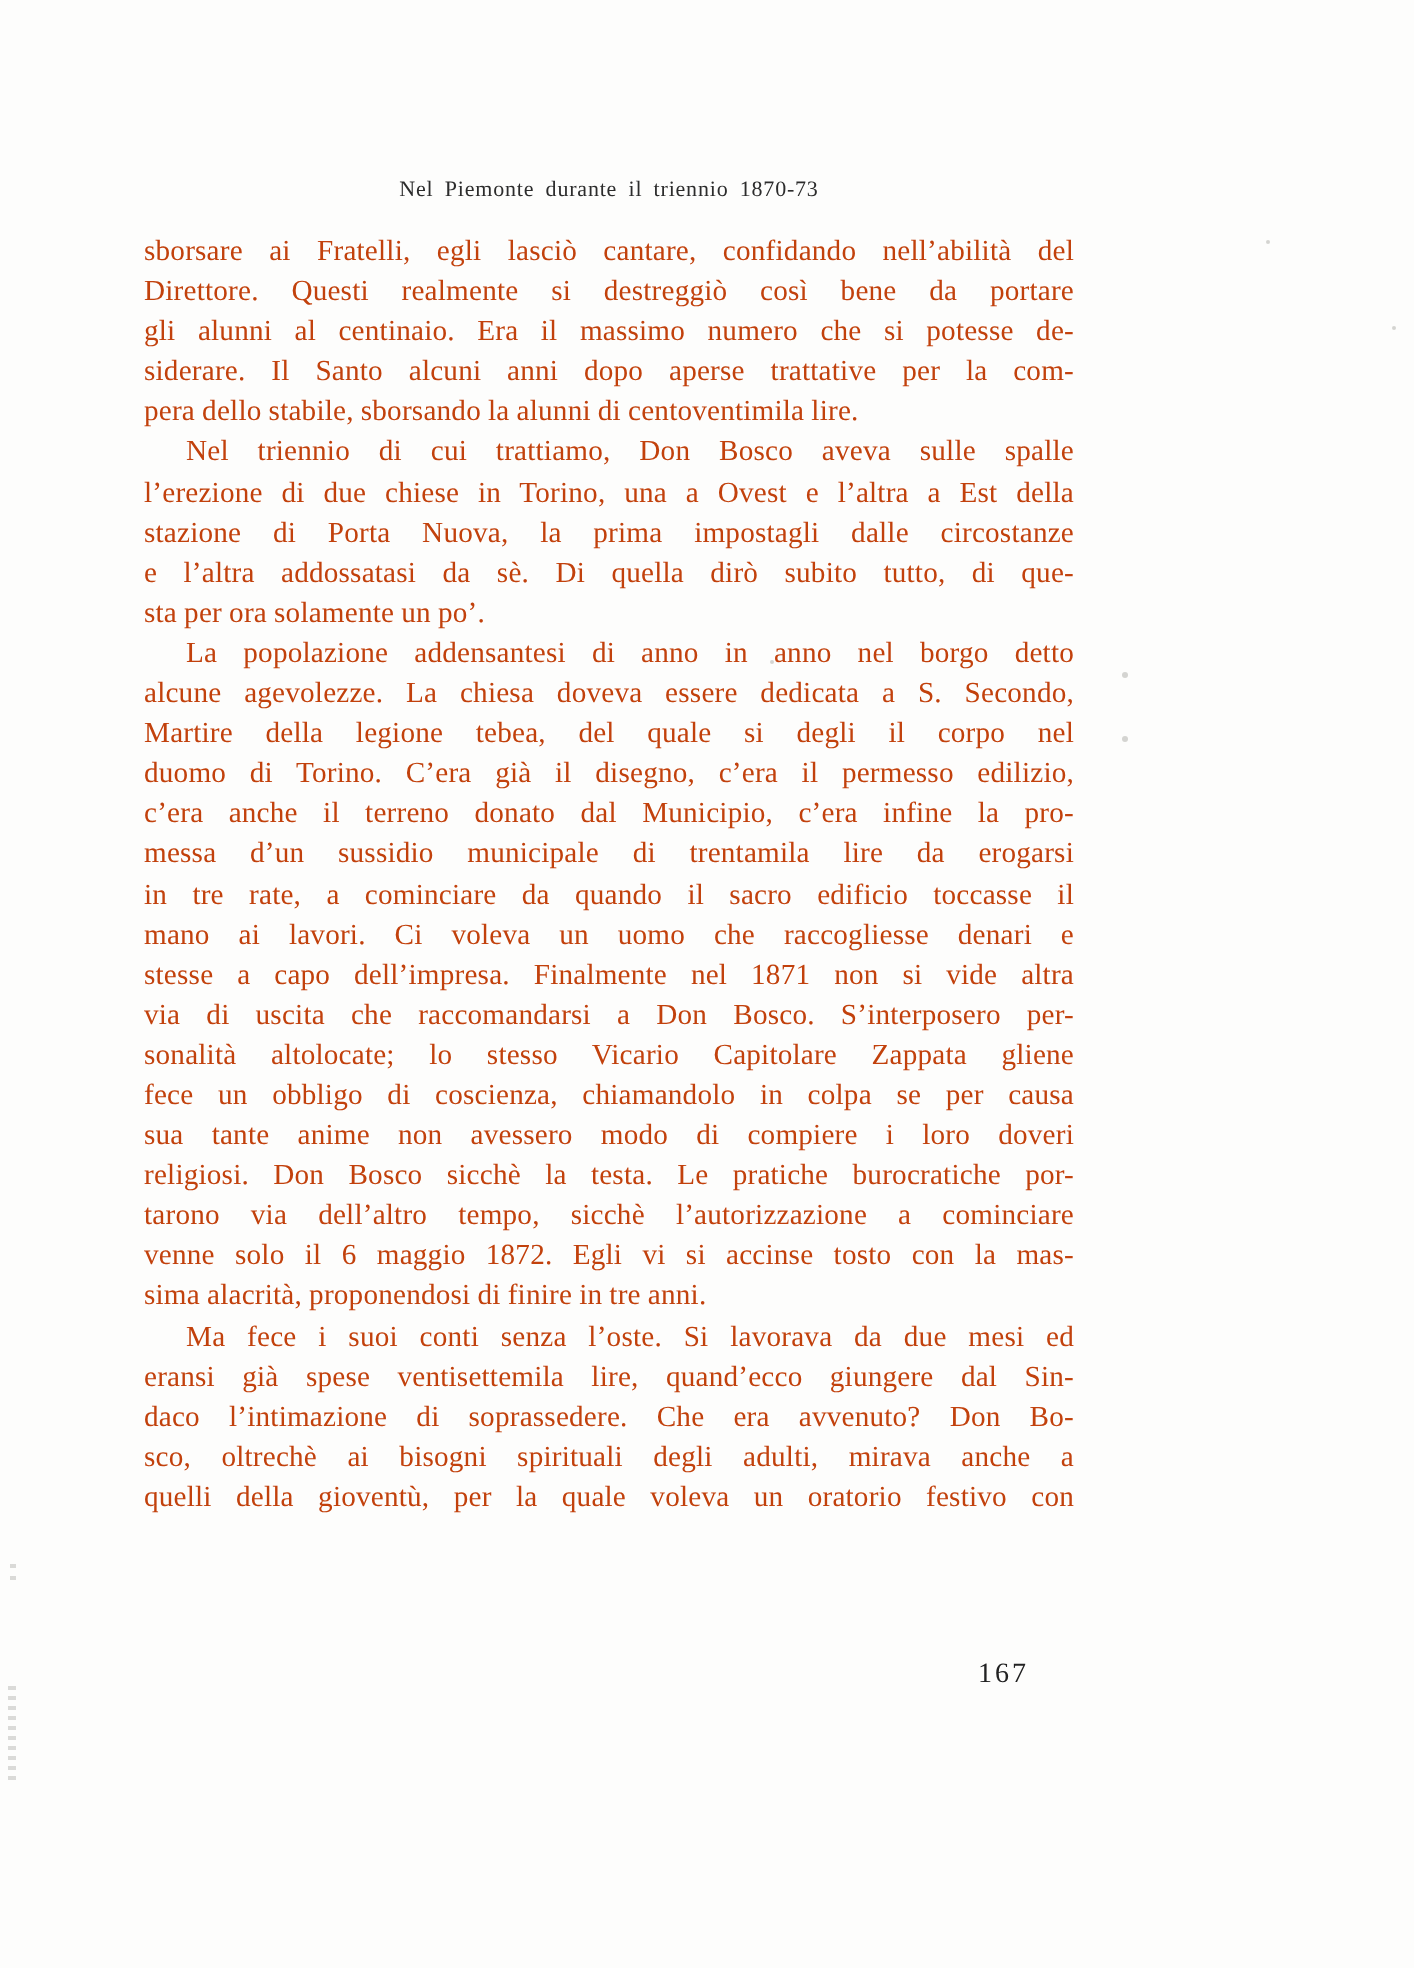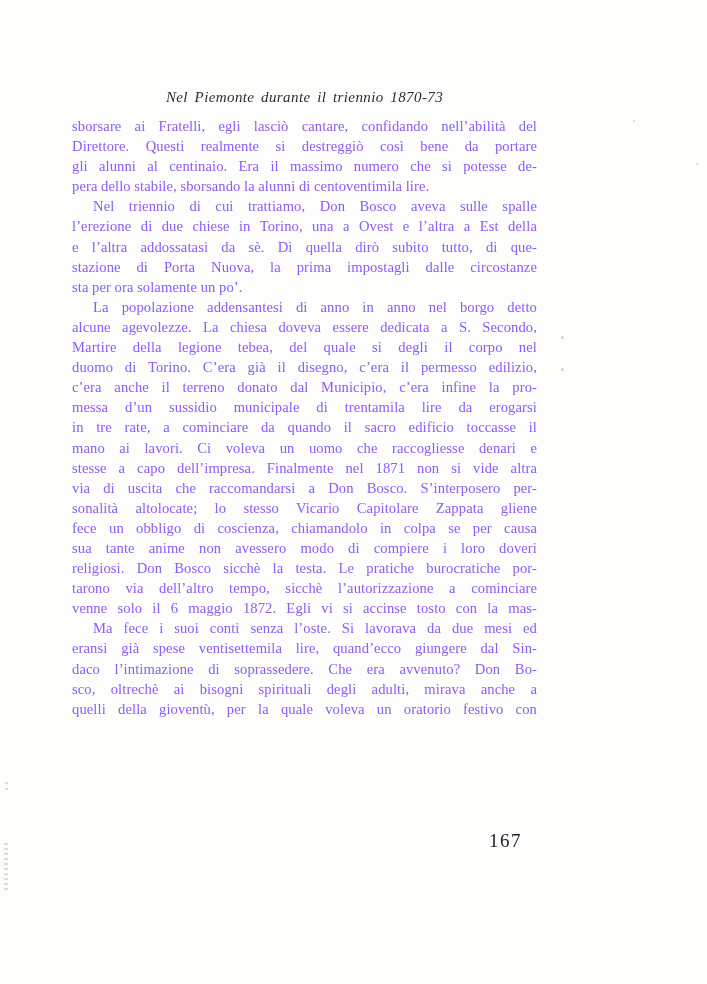--- a/index.html
+++ b/index.html
@@ -14,52 +14,51 @@
     background: #fdfdfc;
     overflow: hidden;
     font-family: "Liberation Serif", "DejaVu Serif", serif;
   }
   .running-header {
     position: absolute;
     top: 89px;
     left: 72px;
     width: 465px;
     text-align: center;
-    font-style: italic;
-    font-size: 15px;
+    font-size: 11px;
     letter-spacing: 0.4px;
     word-spacing: 2.5px;
     color: #2c2c2c;
   }
   .text-block {
     position: absolute;
     top: 116px;
     left: 72px;
     width: 465px;
-    color: #8b5cf6;
+    color: #c2410c;
     font-size: 14.6px;
     font-family: Liberation Serif, serif;
   }
   .line {
     height: 20.1px;
     line-height: 20.1px;
     overflow: hidden;
     text-align: justify;
     text-align-last: justify;
     word-spacing: -0.2px;
     letter-spacing: 0.1px;
     white-space: normal;
   }
   .line.indent { text-indent: 21px; }
   .line.end { text-align-last: left; }
   .page-number {
     position: absolute;
     top: 830px;
     left: 489px;
-    font-size: 19px;
+    font-size: 14px;
     letter-spacing: 1.5px;
     color: #222222;
     text-align: center;
   }
   
   .speck {
     position: absolute;
     width: 3px;
     height: 3px;
     border-radius: 50%;
@@ -102,42 +101,44 @@
 <body>
 
 <div class="page">
 
   <div class="running-header">Nel Piemonte durante il triennio 1870-73</div>
 
   <div class="text-block">
       <div class="line">sborsare ai Fratelli, egli lasciò cantare, confidando nell’abilità del</div>
       <div class="line">Direttore. Questi realmente si destreggiò così bene da portare</div>
       <div class="line">gli alunni al centinaio. Era il massimo numero che si potesse de-</div>
+      <div class="line">siderare. Il Santo alcuni anni dopo aperse trattative per la com-</div>
       <div class="line end">pera dello stabile, sborsando la alunni di centoventimila lire.</div>
       <div class="line indent">Nel triennio di cui trattiamo, Don Bosco aveva sulle spalle</div>
       <div class="line">l’erezione di due chiese in Torino, una a Ovest e l’altra a Est della</div>
+      <div class="line">stazione di Porta Nuova, la prima impostagli dalle circostanze</div>
       <div class="line">e l’altra addossatasi da sè. Di quella dirò subito tutto, di que-</div>
-      <div class="line">stazione di Porta Nuova, la prima impostagli dalle circostanze</div>
       <div class="line end">sta per ora solamente un po’.</div>
       <div class="line indent">La popolazione addensantesi di anno in anno nel borgo detto</div>
       <div class="line">alcune agevolezze. La chiesa doveva essere dedicata a S. Secondo,</div>
       <div class="line">Martire della legione tebea, del quale si degli il corpo nel</div>
       <div class="line">duomo di Torino. C’era già il disegno, c’era il permesso edilizio,</div>
       <div class="line">c’era anche il terreno donato dal Municipio, c’era infine la pro-</div>
       <div class="line">messa d’un sussidio municipale di trentamila lire da erogarsi</div>
       <div class="line">in tre rate, a cominciare da quando il sacro edificio toccasse il</div>
       <div class="line">mano ai lavori. Ci voleva un uomo che raccogliesse denari e</div>
       <div class="line">stesse a capo dell’impresa. Finalmente nel 1871 non si vide altra</div>
       <div class="line">via di uscita che raccomandarsi a Don Bosco. S’interposero per-</div>
       <div class="line">sonalità altolocate; lo stesso Vicario Capitolare Zappata gliene</div>
       <div class="line">fece un obbligo di coscienza, chiamandolo in colpa se per causa</div>
       <div class="line">sua tante anime non avessero modo di compiere i loro doveri</div>
       <div class="line">religiosi. Don Bosco sicchè la testa. Le pratiche burocratiche por-</div>
       <div class="line">tarono via dell’altro tempo, sicchè l’autorizzazione a cominciare</div>
       <div class="line">venne solo il 6 maggio 1872. Egli vi si accinse tosto con la mas-</div>
+      <div class="line end">sima alacrità, proponendosi di finire in tre anni.</div>
       <div class="line indent">Ma fece i suoi conti senza l’oste. Si lavorava da due mesi ed</div>
       <div class="line">eransi già spese ventisettemila lire, quand’ecco giungere dal Sin-</div>
       <div class="line">daco l’intimazione di soprassedere. Che era avvenuto? Don Bo-</div>
       <div class="line">sco, oltrechè ai bisogni spirituali degli adulti, mirava anche a</div>
       <div class="line">quelli della gioventù, per la quale voleva un oratorio festivo con</div>
     </div>
 
   <div class="page-number">167</div>
 
   <div class="speck s1"></div>

